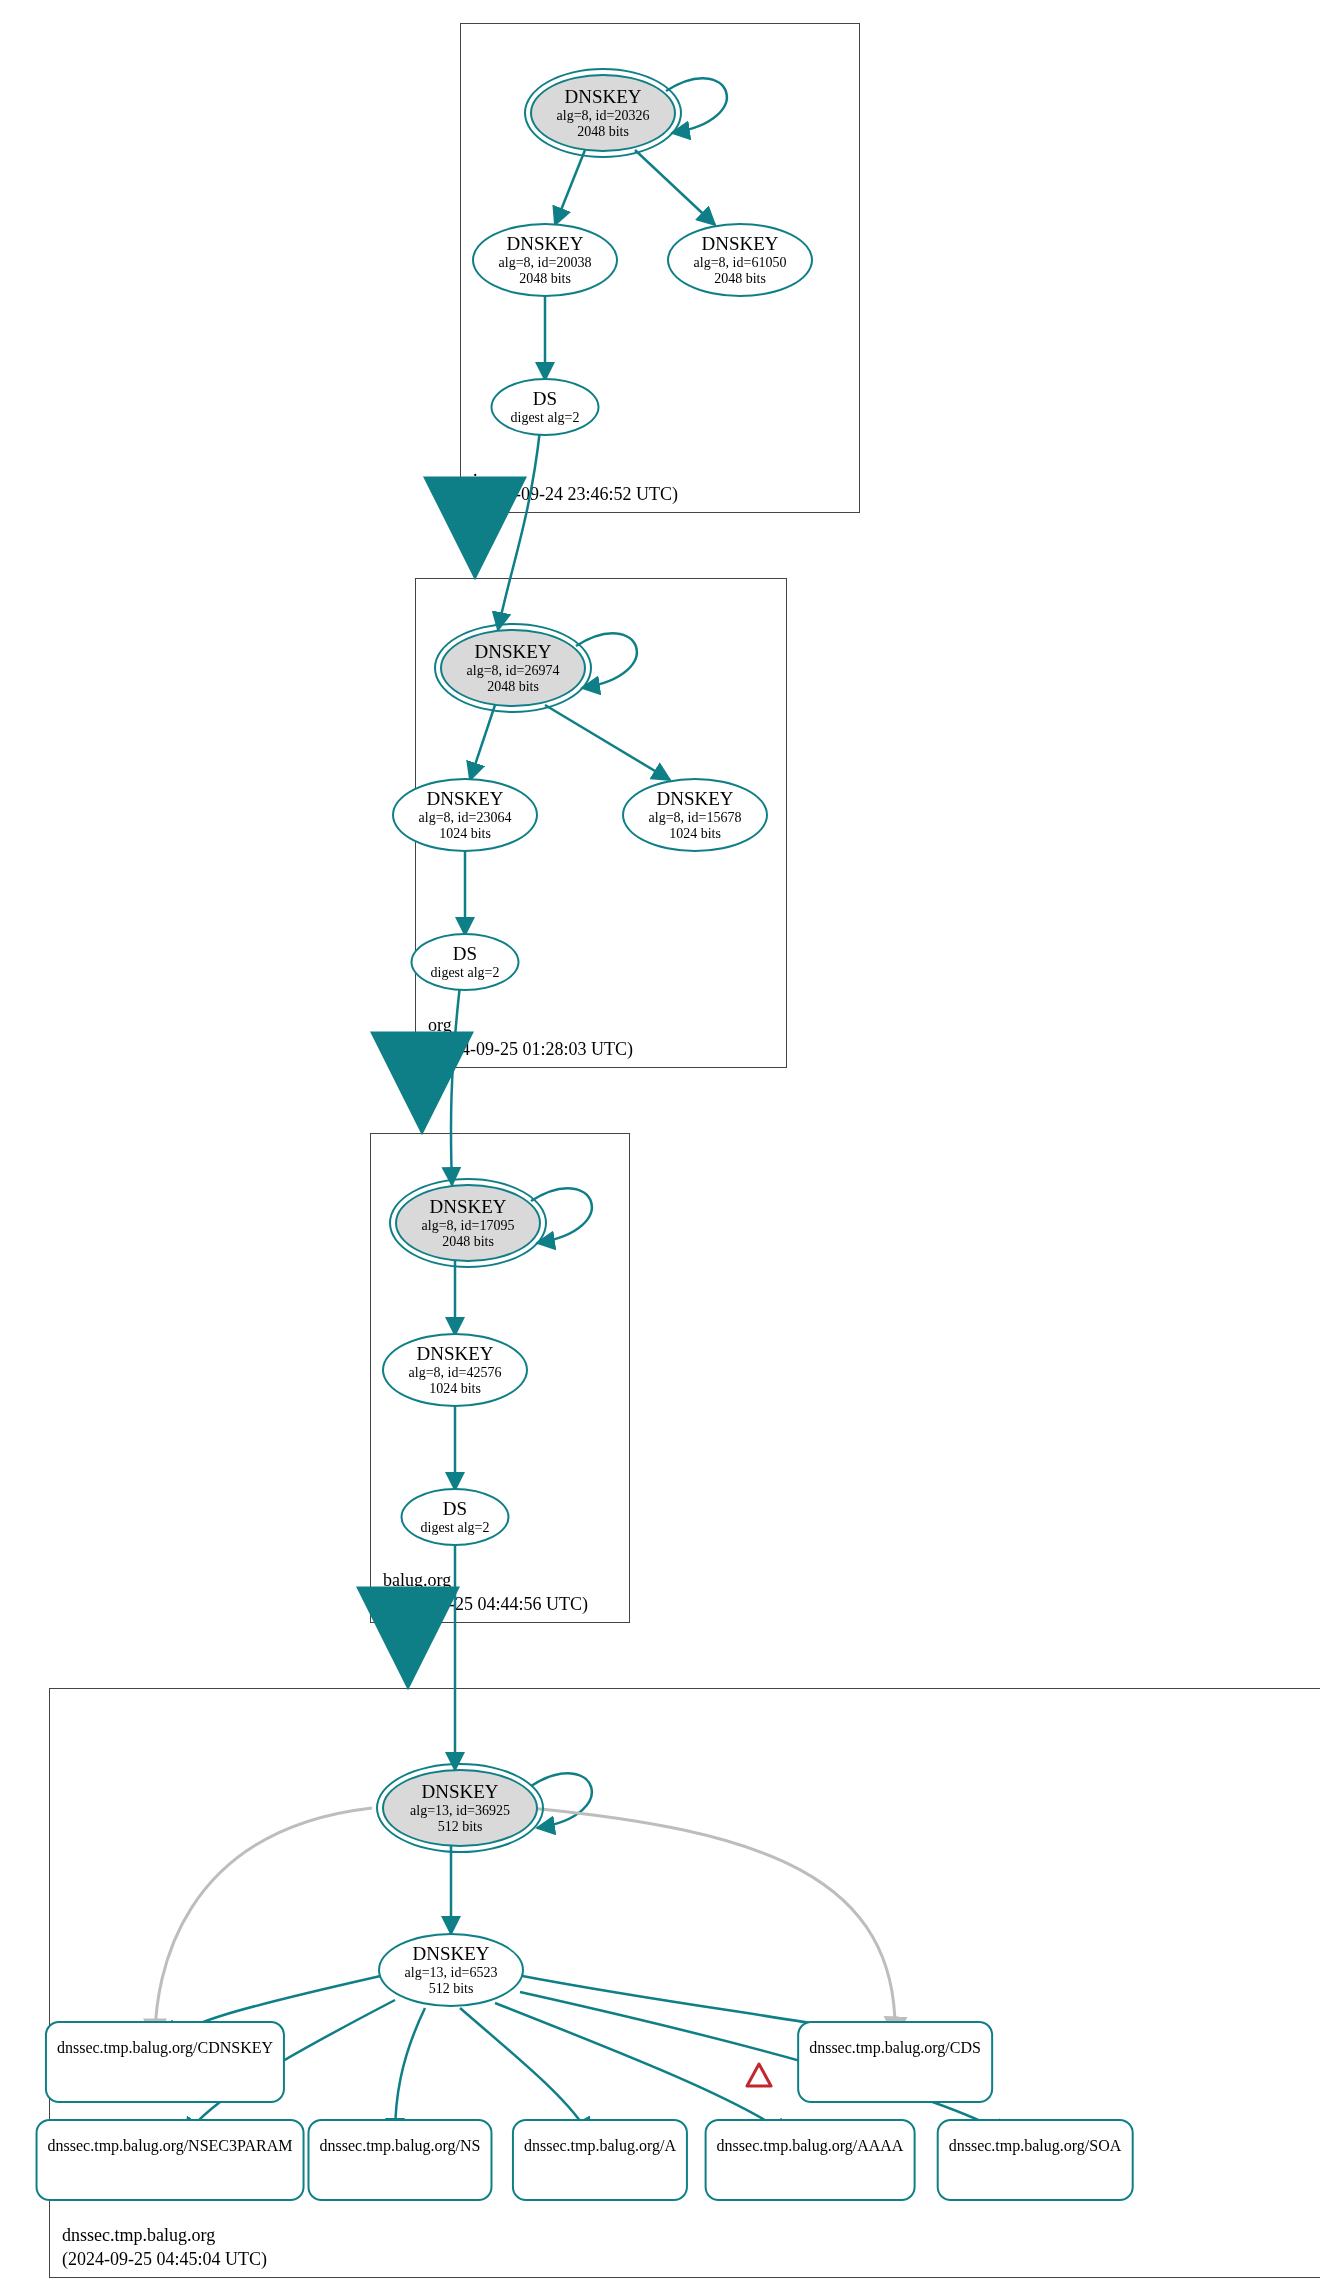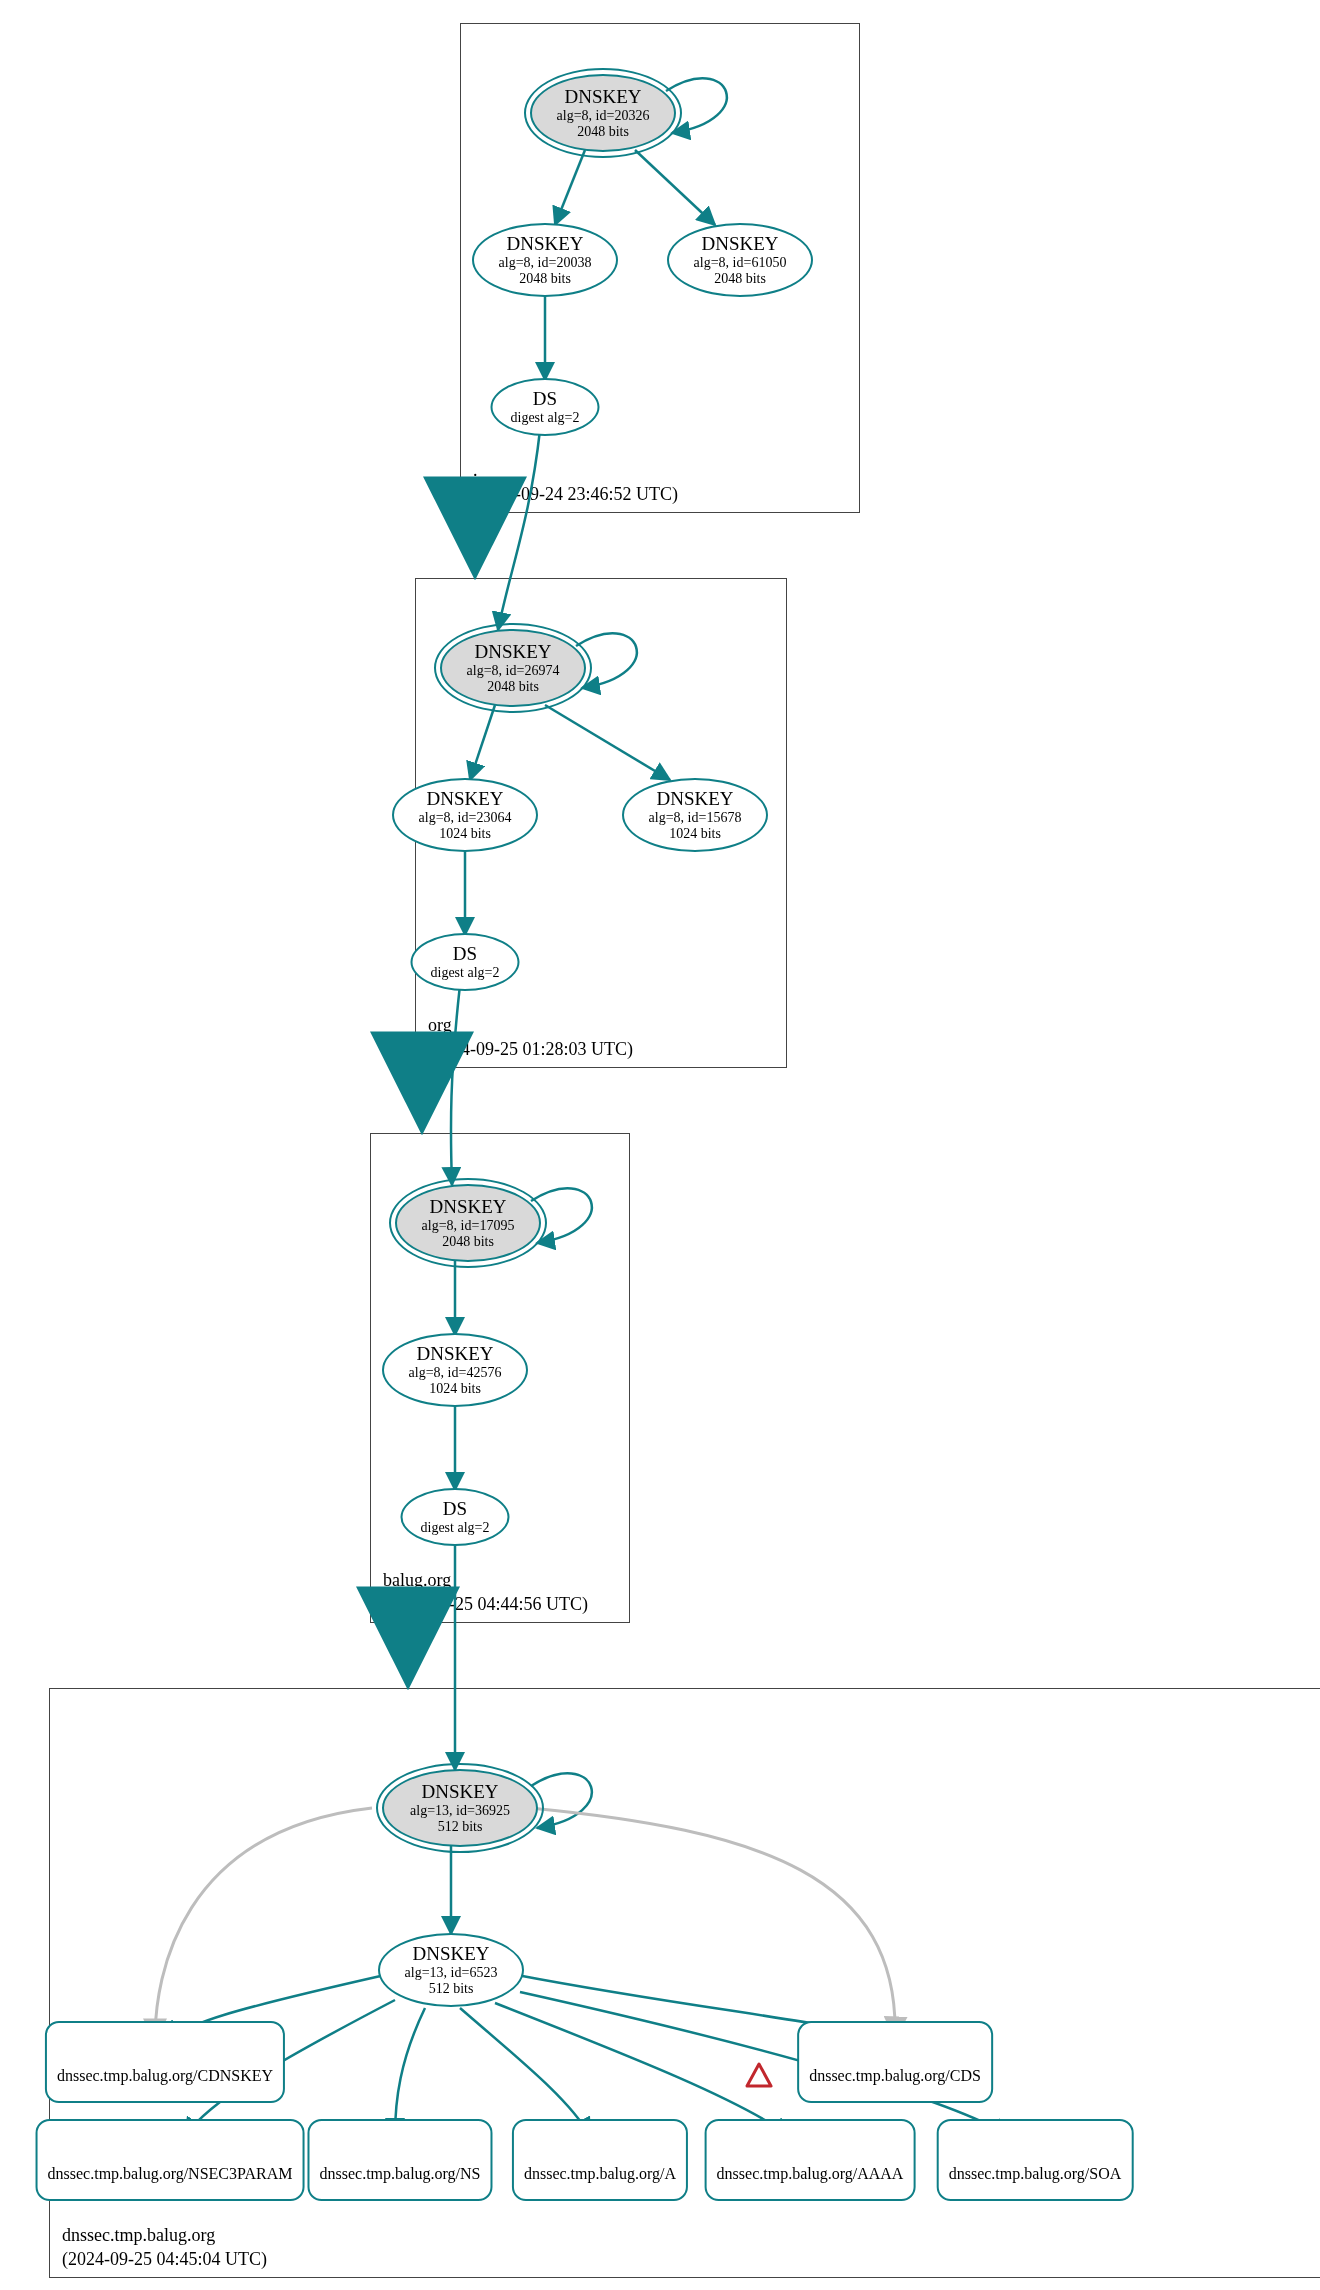--- a/index.html
+++ b/index.html
@@ -4,21 +4,21 @@
 <style>
   html,body{margin:0;padding:0;background:#fff;font-family:"Times New Roman",serif;}
   .canvas{position:relative;width:1320px;height:2290px;}
   svg{position:absolute;top:0;left:0;}
   .zone{position:absolute;border:1px solid #444;box-sizing:border-box;}
   .zonelabel{position:absolute;left:12px;bottom:6px;font-size:18px;line-height:1.3;}
   .node{position:absolute;transform:translate(-50%,-50%);text-align:center;pointer-events:none;}
   .ell{border-radius:50%;border:2.5px solid #0F7F87;background:#fff;display:flex;flex-direction:column;justify-content:center;align-items:center;font-family:Liberation Serif, serif;}
   .ksk{background:#d9d9d9;}
   .ksk-outer{border-radius:50%;border:2.5px solid #0F7F87;padding:4px;background:transparent;}
-  .rec{border:2.5px solid #0F7F87;border-radius:14px;background:#fff;display:flex;justify-content:center;align-items:flex-end;padding:16px 10px;height:46px;}
+  .rec{border:2.5px solid #0F7F87;border-radius:14px;background:#fff;display:flex;justify-content:center;align-items:flex-start;padding:16px 10px;height:46px;}
   .title{font-size:19px;}
   .sub{font-size:14px;}
   .warn{position:absolute;transform:translate(-50%,-50%);}
 </style>
 </head>
 <body>
 <div class="canvas">
 
 <div class="zone" style="left:460px;top:23px;width:400px;height:490px;">
   <div class="zonelabel">

